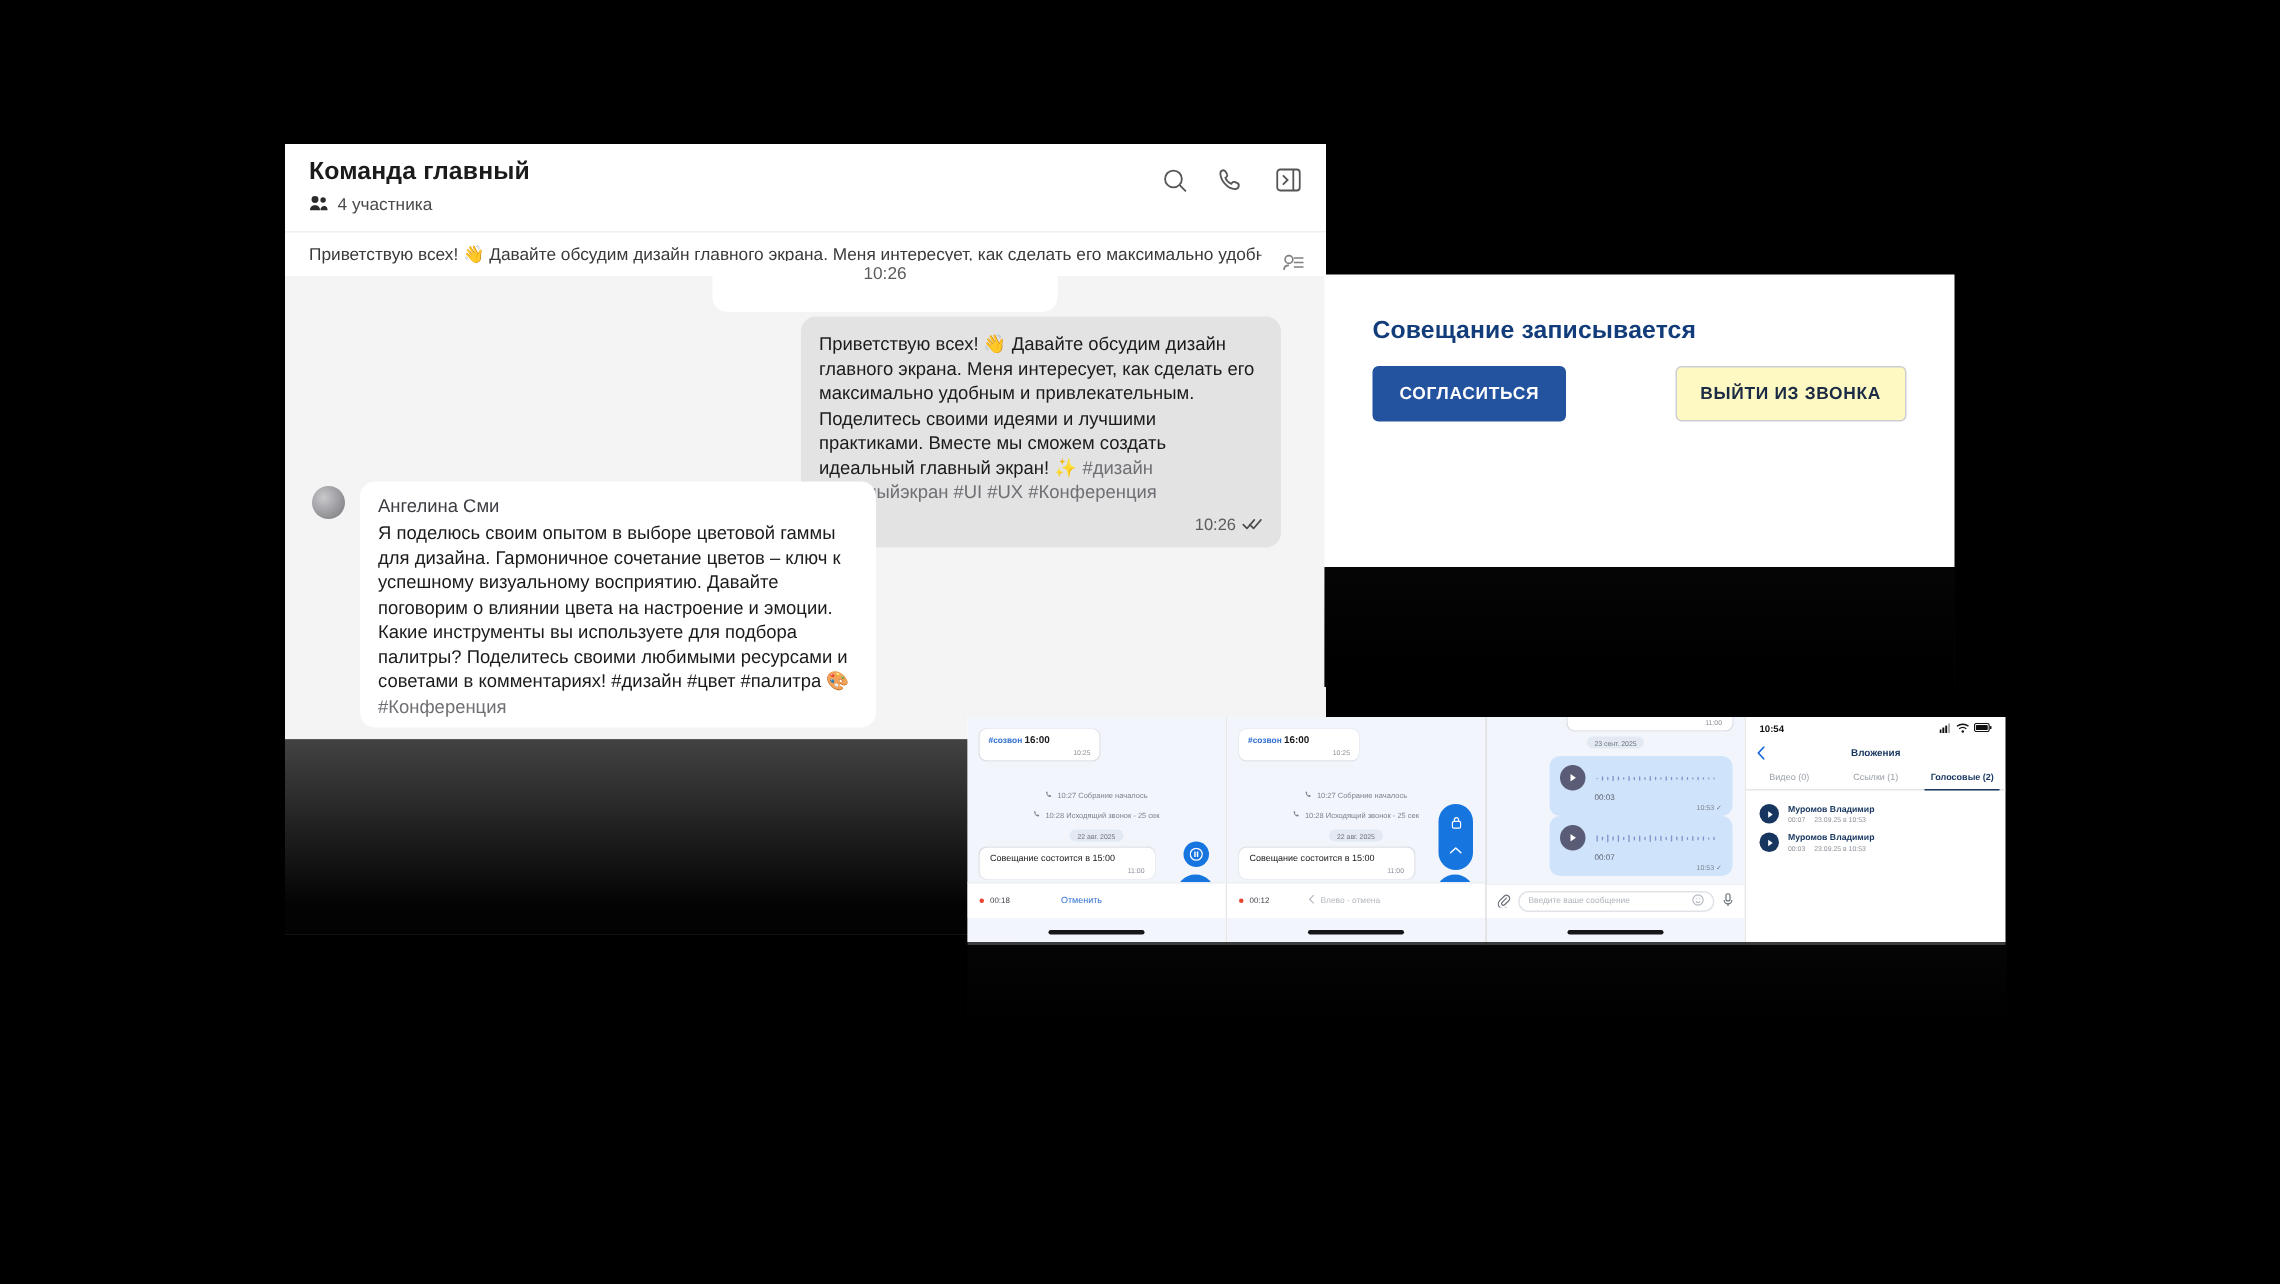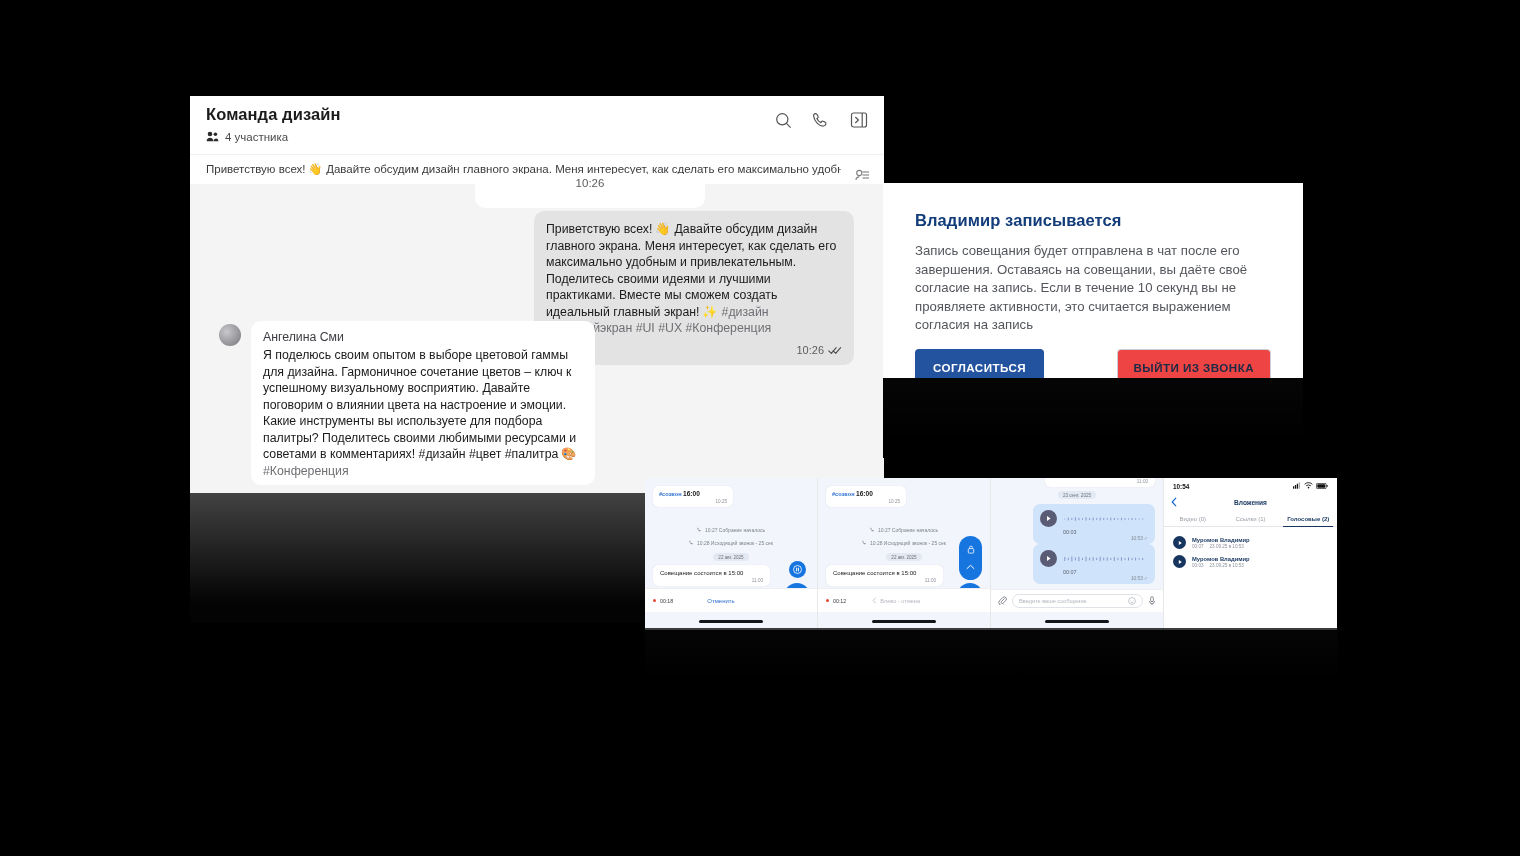--- a/index.html
+++ b/index.html
@@ -52,21 +52,21 @@
 
   .bubble-out {
     position: absolute; right: 30px; top: 27px; width: 320px;
     background: #e3e3e4; border-radius: 10px; padding: 10px 12px 6px 12px;
   }
   .bubble-text { font-size: 12.3px; line-height: 16.5px; color: #1b1b1b; }
   .bubble-text .tag { color: #6f6f74; }
   .bubble-meta { display:flex; justify-content:flex-end; align-items:center; gap:4px; margin-top:4px; }
   .bubble-time { font-size: 11px; color: #5c5c5c; }
 
-  .msg-in { position: absolute; left: 29px; top: 137px; display: flex; gap: 10px; }
+  .msg-in { position: absolute; left: 18px; top: 137px; display: flex; gap: 10px; }
   .avatar {
     width: 22px; height: 22px; border-radius: 50%;
     background: radial-gradient(circle at 35% 35%, #c9c9cc, #8e8e93 70%, #6e6e73);
     flex: 0 0 auto; margin-top: 3px;
   }
   .bubble-in {
     width: 344px; background: #fff; border-radius: 10px;
     padding: 9px 12px 6px 12px;
   }
   .sender { font-size: 12.3px; color: #3c3c43; margin-bottom: 3px; }
@@ -79,21 +79,21 @@
   }
   .rec-title { font-size: 16.5px; font-weight: bold; color: #123c7a; letter-spacing: .1px; }
   .rec-body { font-size: 13.2px; line-height: 18.5px; color: #53565c; margin-top: 12px; }
   .rec-actions { display: flex; gap: 10px; justify-content: space-between; margin-top: 14px; }
   .btn-primary {
     background: #23539f; color: #fff; border: none; border-radius: 4px;
     padding: 11px 18px; font-size: 11.6px; font-weight: bold; letter-spacing: .45px;
     font-family: "Liberation Sans", sans-serif; cursor: pointer;
   }
   .btn-outline {
-    background: #ef4444; color: #1b2b45; border: 1px solid #ccced3; border-radius: 4px;
+    background: #fef9c3; color: #1b2b45; border: 1px solid #ccced3; border-radius: 4px;
     padding: 11px 16px; font-size: 11.6px; font-weight: bold; letter-spacing: .45px;
     font-family: "Liberation Sans", sans-serif; cursor: pointer;
   }
 
   
   .rec-reflect {
     position: absolute; left: 883px; top: 378px;
     width: 420px; height: 80px; overflow: hidden;
     background: #0a0a0a;
   }
@@ -253,21 +253,21 @@
   }
 </style>
 </head>
 <body>
 
 <div class="stage">
 
   <div class="chat-window">
 
     <div class="chat-header">
-      <div class="chat-title">Команда дизайн</div>
+      <div class="chat-title">Команда главный</div>
       <div class="chat-sub">
         <span>
           <svg width="13" height="11" viewBox="0 0 13 11">
               <circle cx="4" cy="3" r="2.3" fill="#2b2b2b"></circle>
               <circle cx="9.4" cy="3.3" r="1.8" fill="#2b2b2b"></circle>
               <path d="M0.6 10.2c0-2.1 1.5-3.4 3.4-3.4s3.4 1.3 3.4 3.4z" fill="#2b2b2b"></path>
               <path d="M7.6 10.2c0-1.7 1-2.8 2.6-2.8 1.5 0 2.2 1.1 2.2 2.8z" fill="#2b2b2b"></path>
             </svg>
         </span>
         <span class="chat-sub-text">4 участника</span>
@@ -340,22 +340,21 @@
   <div class="chat-reflect">
     <div class="mirror">
       <div style="width:694px;height:300px;background:#f4f4f5;position:relative;">
         
       </div>
     </div>
     <div class="chat-reflect-fade"></div>
   </div>
 
   <div class="rec-dialog">
-    <div class="rec-title">Владимир записывается</div>
-    <div class="rec-body">Запись совещания будет отправлена в чат после его завершения. Оставаясь на совещании, вы даёте своё согласие на запись. Если в течение 10 секунд вы не проявляете активности, это считается выражением согласия на запись</div>
+    <div class="rec-title">Совещание записывается</div>
     <div class="rec-actions">
       <button class="btn-primary">СОГЛАСИТЬСЯ</button>
       <button class="btn-outline">ВЫЙТИ ИЗ ЗВОНКА</button>
     </div>
   </div>
 
   <div class="rec-reflect">
 
     <div class="rec-reflect-fade"></div>
   </div>

